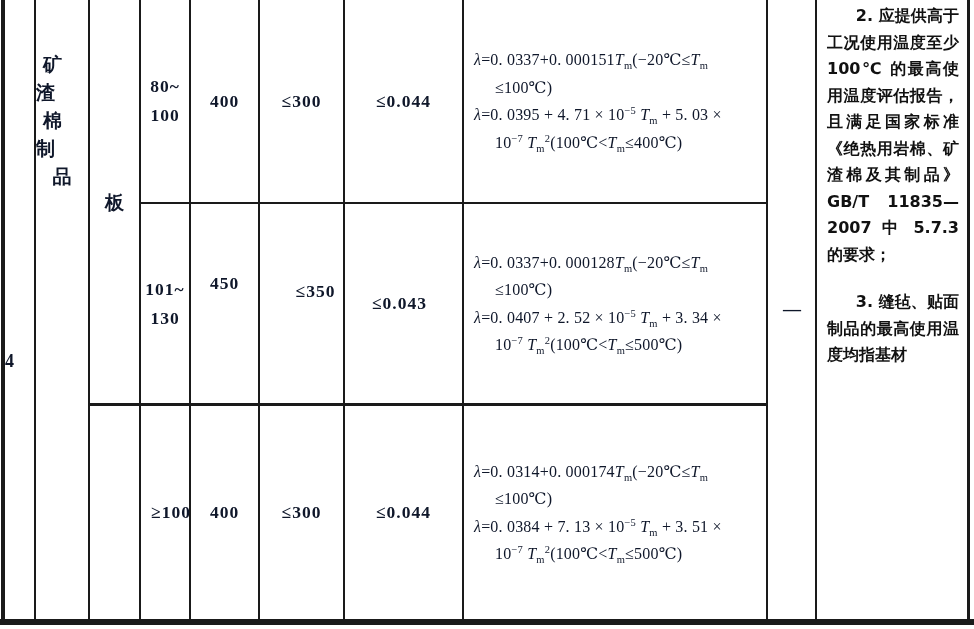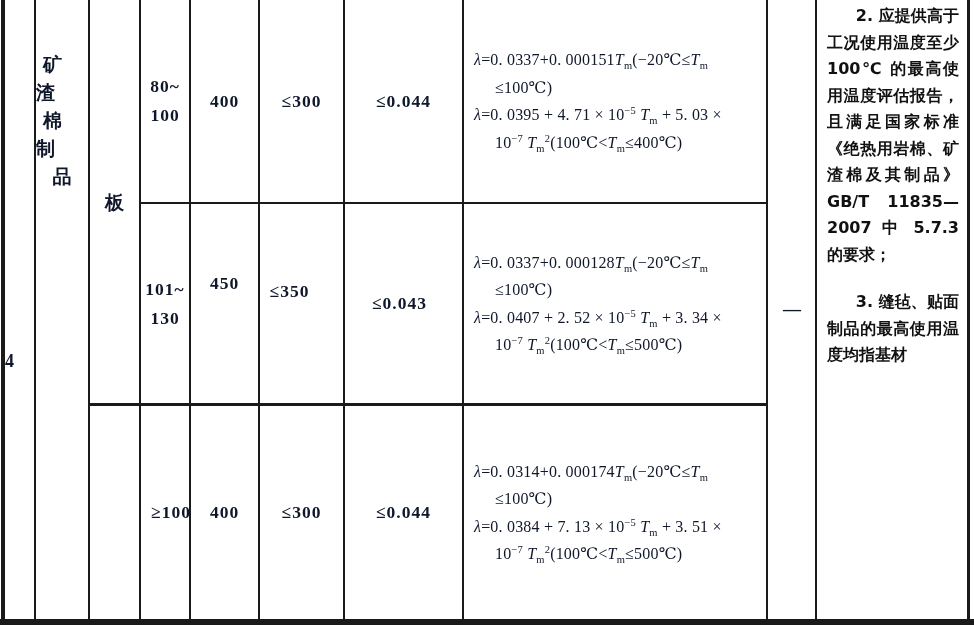--- a/index.html
+++ b/index.html
@@ -123,21 +123,21 @@
       <div class="fline cont">10<sup>−7</sup> <i>T</i><sub>m</sub><sup>2</sup>(100℃&lt;<i>T</i><sub>m</sub>≤400℃)</div>
     </div>
 
   <div class="cell col num" style="left:141px;top:204px;width:48px;height:199px;">
       <div>101~</div>
       <div>130</div>
     </div>
   <div class="cell num" style="left:191px;top:204px;width:67px;height:159px;">
     <span>450</span>
   </div>
-  <div class="cell num" style="left:248px;top:204px;width:83px;height:175px;">
+  <div class="cell num" style="left:274px;top:204px;width:83px;height:175px;">
     <span>≤350</span>
   </div>
   <div class="cell num" style="left:341px;top:204px;width:117px;height:199px;">
     <span>≤0.043</span>
   </div>
   <div class="cell formula" style="left:464px;top:204px;width:302px;height:199px;">
       <div class="fline"><i>λ</i>=0. 0337+0. 000128<i>T</i><sub>m</sub>(−20℃≤<i>T</i><sub>m</sub></div>
       <div class="fline cont">≤100℃)</div>
       <div class="fline"><i>λ</i>=0. 0407 + 2. 52 × 10<sup>−5</sup> <i>T</i><sub>m</sub> + 3. 34 ×</div>
       <div class="fline cont">10<sup>−7</sup> <i>T</i><sub>m</sub><sup>2</sup>(100℃&lt;<i>T</i><sub>m</sub>≤500℃)</div>

